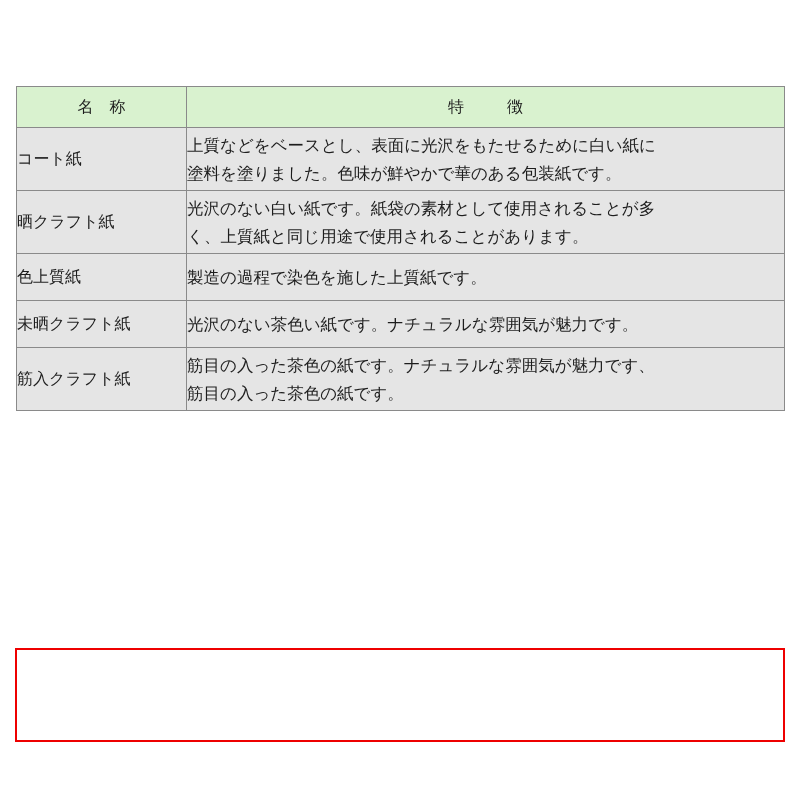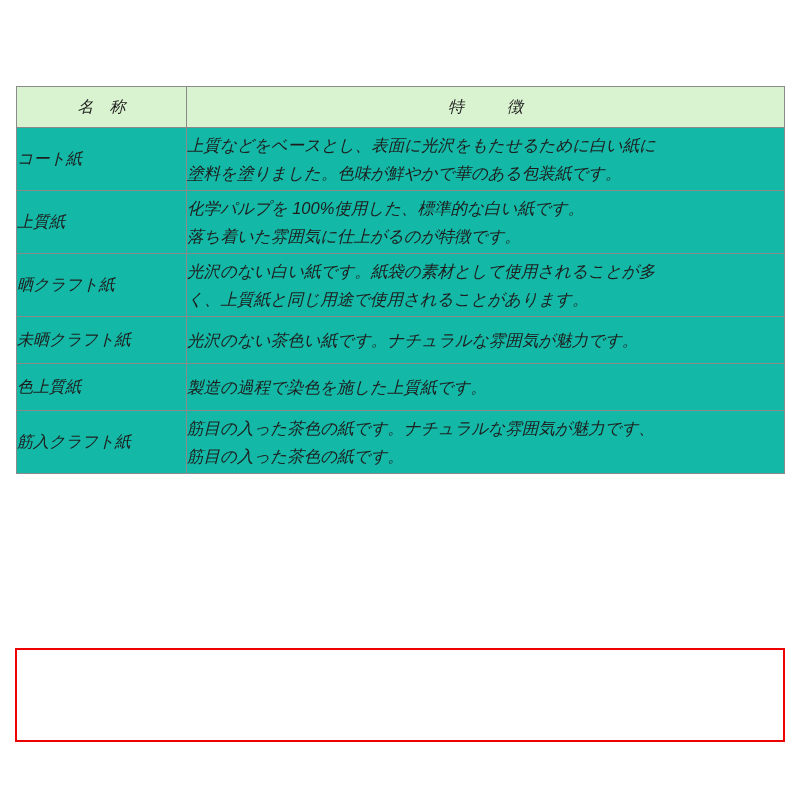--- a/index.html
+++ b/index.html
@@ -24,22 +24,21 @@
   .table-wrap {
     position: absolute;
     left: 16px;
     top: 86px;
     width: 768px;
   }
   table.paper-table {
     border-collapse: collapse;
     width: 768px;
     table-layout: fixed;
-    background: #14b8a6;
-    font-style: italic;
+    background: #e5e5e5;
   }
   table.paper-table th,
   table.paper-table td {
     border: 1px solid #8a8a8a;
     vertical-align: middle;
     padding: 0;
   }
   col.col-name { width: 170px; }
   col.col-desc { width: 598px; }
 
@@ -112,47 +111,40 @@
 
         <tr class="row-h2">
           <td class="name-cell">コート紙</td>
           <td class="desc-cell">
             <span class="line">上質などをベースとし、表面に光沢をもたせるために白い紙に</span>
             <span class="line">塗料を塗りました。色味が鮮やかで華のある包装紙です。</span>
           </td>
         </tr>
 
 
-        <tr class="row-h2">
-          <td class="name-cell">上質紙</td>
-          <td class="desc-cell">
-            <span class="line">化学パルプを 100%使用した、標準的な白い紙です。</span>
-            <span class="line">落ち着いた雰囲気に仕上がるのが特徴です。</span>
-          </td>
-        </tr>
 
         <tr class="row-h2">
           <td class="name-cell">晒クラフト紙</td>
           <td class="desc-cell">
             <span class="line">光沢のない白い紙です。紙袋の素材として使用されることが多</span>
             <span class="line">く、上質紙と同じ用途で使用されることがあります。</span>
           </td>
         </tr>
 
         <tr class="row-h1">
-          <td class="name-cell">未晒クラフト紙</td>
+          <td class="name-cell">色上質紙</td>
           <td class="desc-cell">
-            <span class="line">光沢のない茶色い紙です。ナチュラルな雰囲気が魅力です。</span>
+            <span class="line">製造の過程で染色を施した上質紙です。</span>
           </td>
         </tr>
 
         <tr class="row-h1">
-          <td class="name-cell">色上質紙</td>
+          <td class="name-cell">未晒クラフト紙</td>
           <td class="desc-cell">
-            <span class="line">製造の過程で染色を施した上質紙です。</span>
+            <span class="line">光沢のない茶色い紙です。ナチュラルな雰囲気が魅力です。</span>
           </td>
         </tr>
 
 
         <tr class="row-h2">
           <td class="name-cell">筋入クラフト紙</td>
           <td class="desc-cell">
             <span class="line">筋目の入った茶色の紙です。ナチュラルな雰囲気が魅力です、</span>
             <span class="line">筋目の入った茶色の紙です。</span>
           </td>

